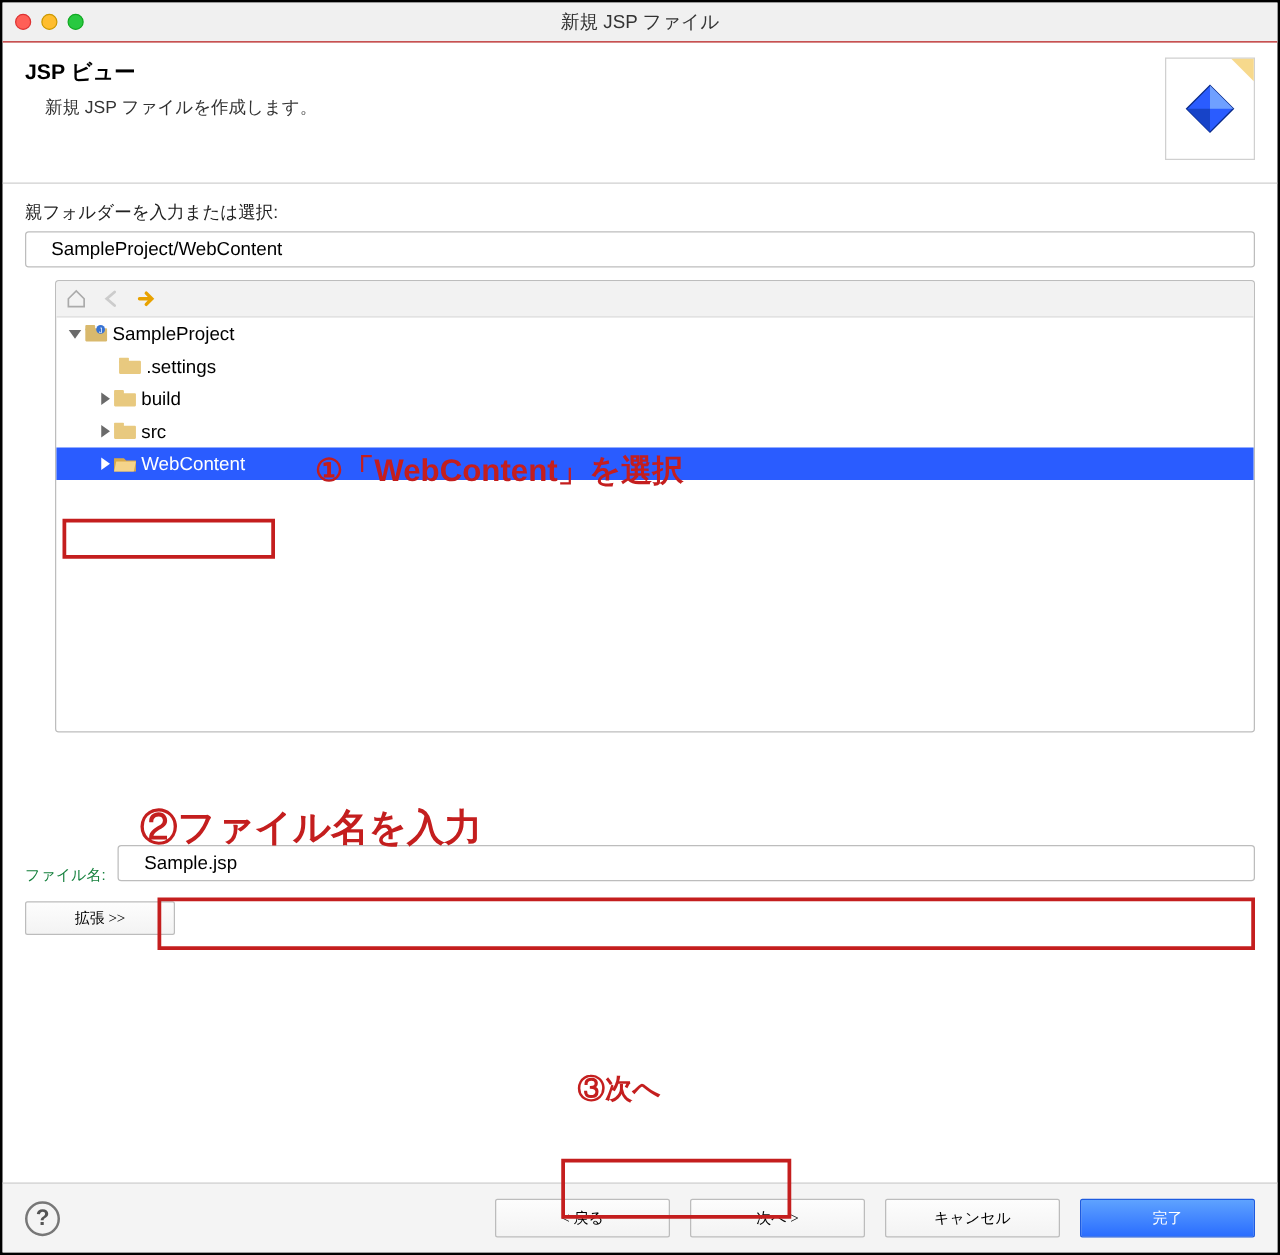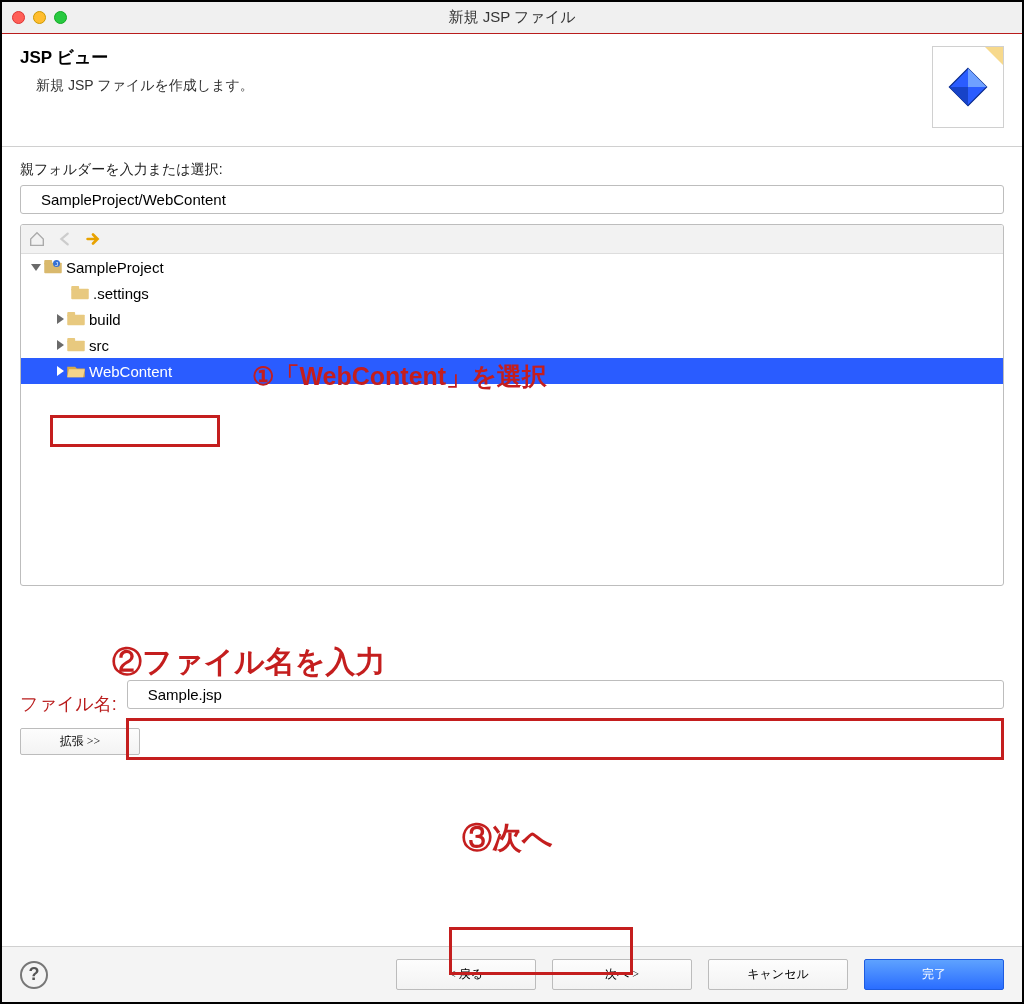--- a/index.html
+++ b/index.html
@@ -67,20 +67,21 @@
     outline: none;
   }
   .tree-area {
     margin-top: 10px;
     border: 1px solid #bdbdbd;
     border-radius: 3px;
     background: #fff;
     height: 362px;
     overflow: hidden;
     position: relative;
+    margin-left: 24px;
   }
   .tree-toolbar {
     background: #f2f2f2;
     border-bottom: 1px solid #ddd;
     padding: 4px 6px;
     display: flex; gap: 8px; align-items:center;
   }
   .tbtn { width:20px; height:20px; display:flex; align-items:center; justify-content:center; color:#888; }
   .tbtn.fwd { color:#e8a200; }
   .tree-body { font-size: 15px; }
@@ -120,21 +121,21 @@
     border: 3px solid #c41e1e;
     pointer-events: none;
     z-index: 40;
   }
   
   .filename-row {
     display: flex; align-items: center;
     padding: 10px 18px 8px 18px;
     gap: 10px;
   }
-  .filename-row .lbl { font-size: 18px; color:#b91c1c; white-space: nowrap; margin-top: 20px; }
+  .filename-row .lbl { font-size: 12px; color:#15803d; white-space: nowrap; margin-top: 20px; }
   .filename-input-wrap { flex:1; position: relative; }
   .expand-row { padding: 4px 18px 18px 18px; }
   .mac-btn {
     font-size: 12px;
     background: linear-gradient(#fdfdfd,#f3f3f3);
     border: 1px solid #bcbcbc;
     border-radius: 2px;
     padding: 4px 18px;
     cursor: pointer;
     min-width: 100px;
@@ -274,21 +275,21 @@
     </div>
   </div>
 </div>
 
 <div class="ann" style="left:250px; top:358px; font-size:25px;">①「WebContent」を選択</div>
 <div class="ann-box" style="left:48px; top:413px; width:170px; height:32px;"></div>
 
 <div class="ann" style="left:110px; top:640px; font-size:30px;">②ファイル名を入力</div>
 <div class="ann-box" style="left:124px; top:716px; width:878px; height:42px;"></div>
 
-<div class="ann" style="left:460px; top:816px; font-size:30px;text-align:center;">③次へ</div>
+<div class="ann" style="left:460px; top:854px; font-size:22px;text-align:center;">③次へ</div>
 <div class="ann-box" style="left:447px; top:925px; width:184px; height:48px;"></div>
 
 <div class="filename-row" style="margin-top:70px;">
   <span class="lbl">ファイル名:</span>
   <div class="filename-input-wrap">
     <input class="text-input" type="text" value="Sample.jsp" style="">
   </div>
 </div>
 
 <div class="expand-row">

